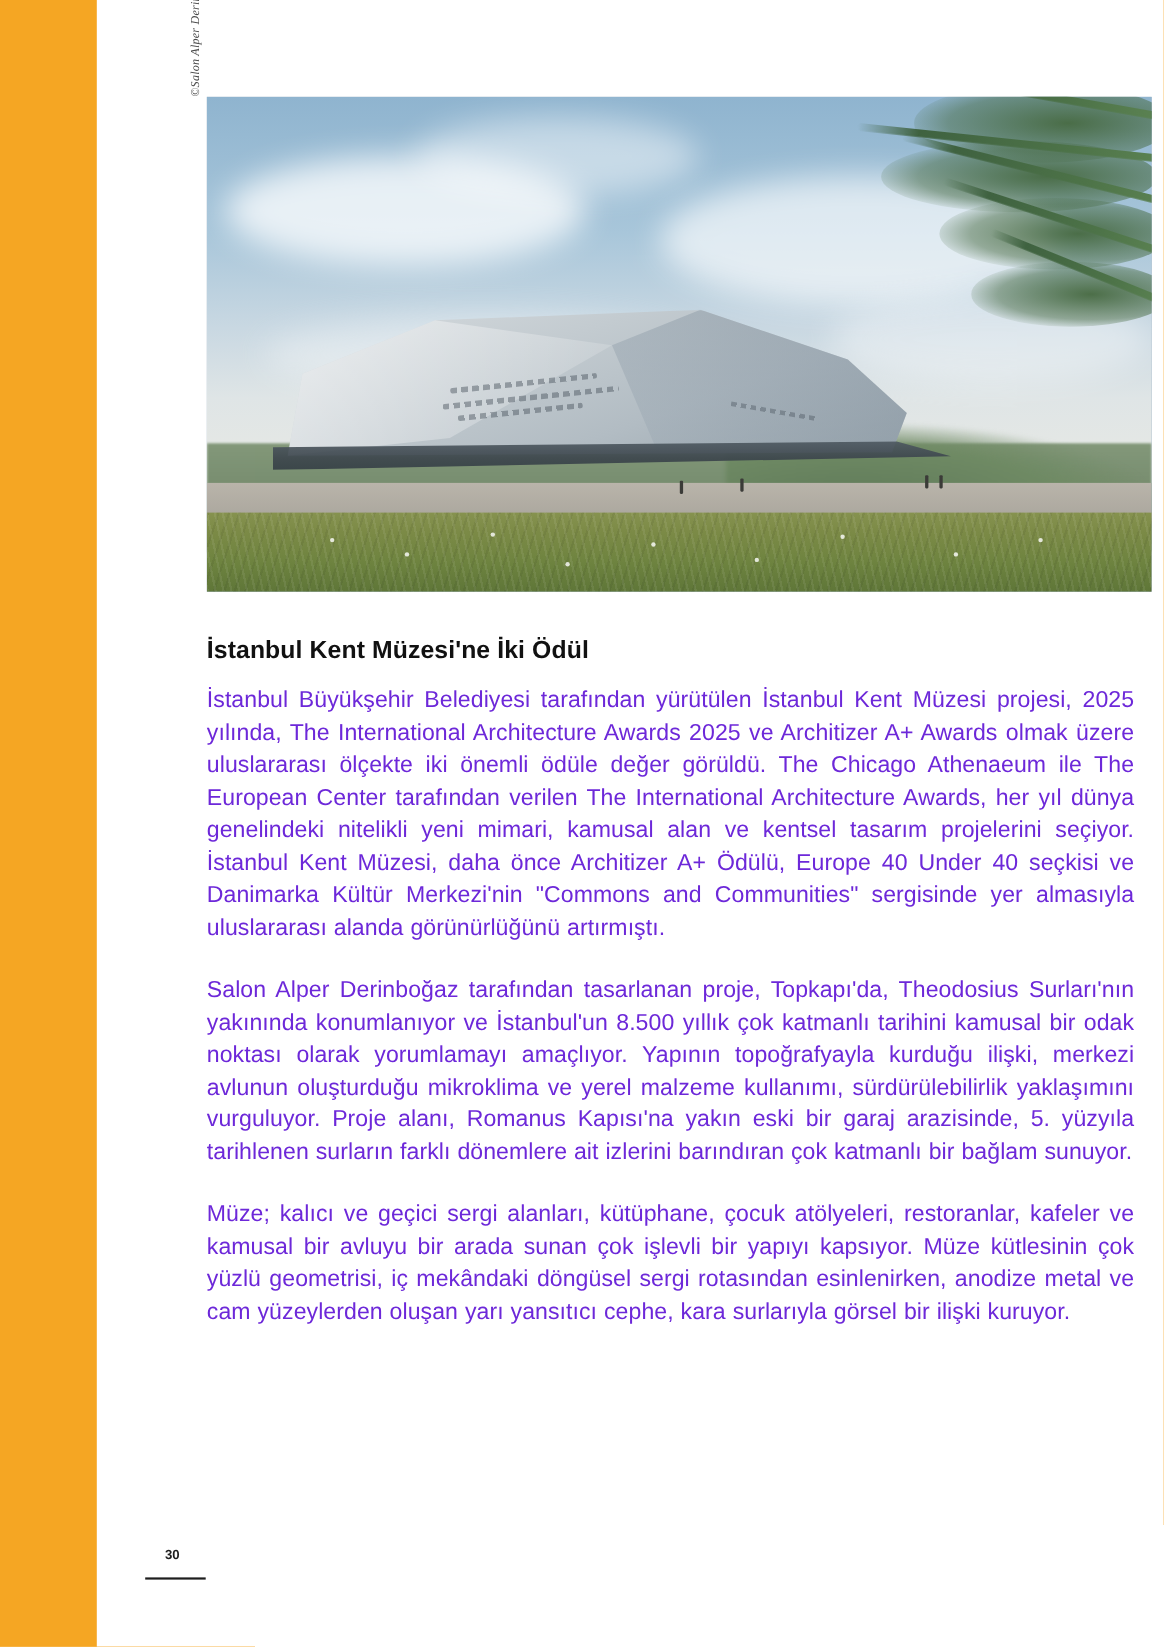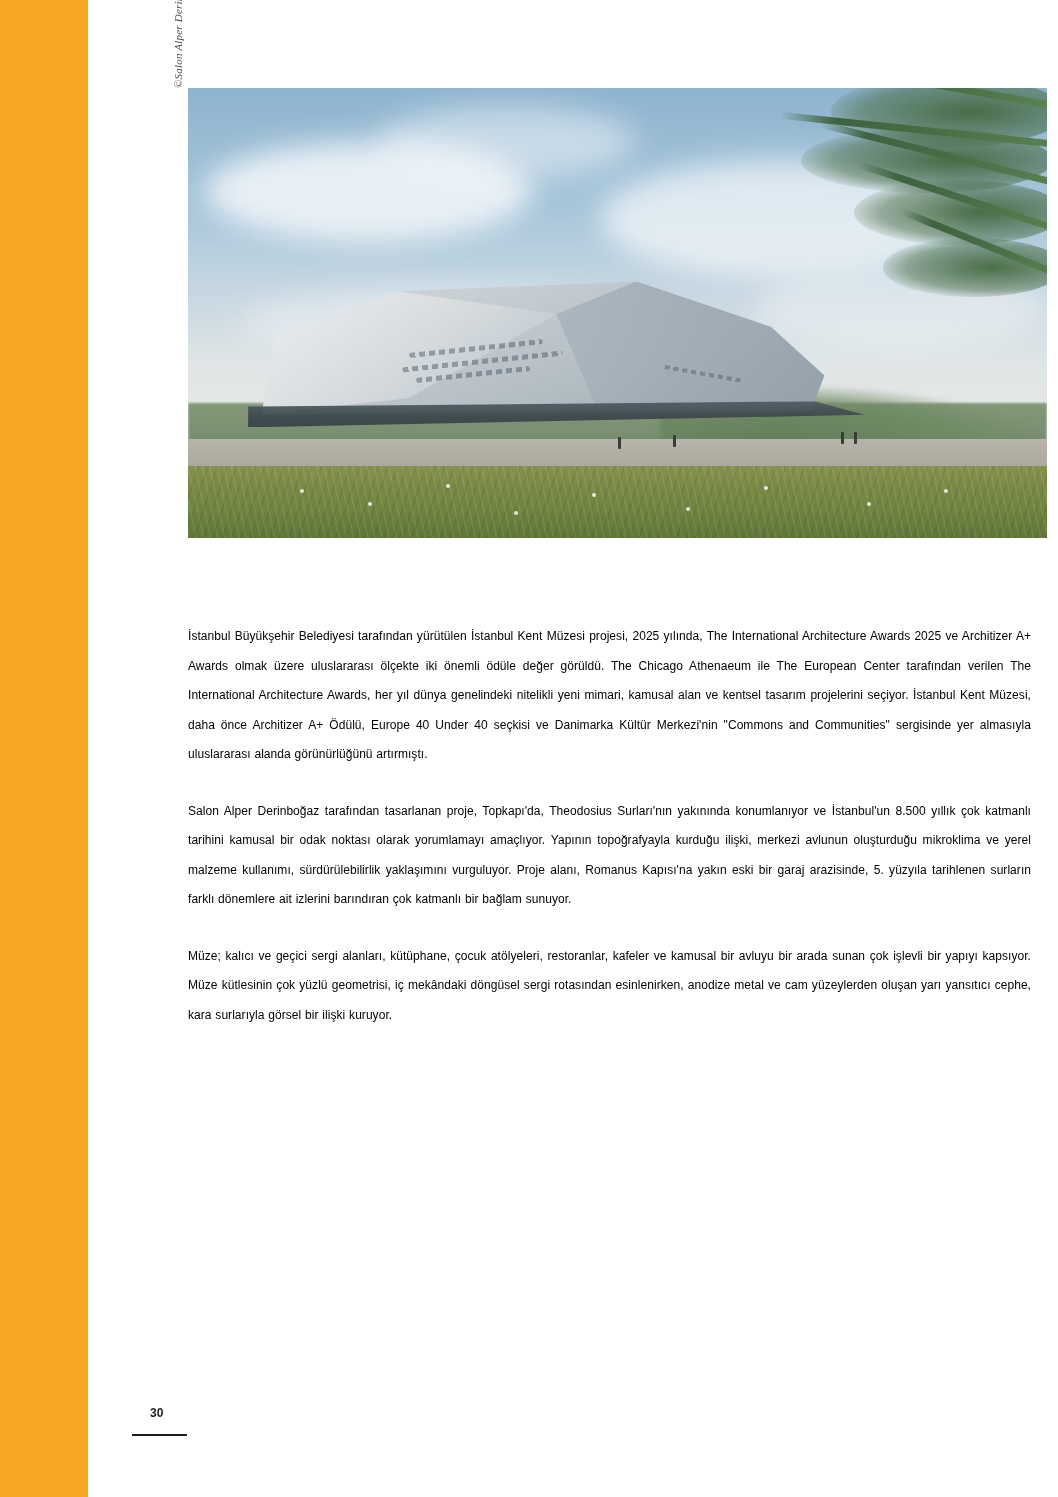--- a/index.html
+++ b/index.html
@@ -212,23 +212,23 @@
     color: #111111;
     letter-spacing: .1px;
   }
   .body-col {
     position: absolute;
     left: 100px;
     top: 622px;
     width: 859px;
   }
   .para {
-    font-size: 12px;
+    font-size: 21px;
     line-height: 29.5px;
-    color: #000000;
+    color: #6d28d9;
     text-align: justify;
     margin: 0 16px 27px 0;
     letter-spacing: .05px;
     word-spacing: .4px;
   }
   .page-number {
     position: absolute;
     left: 62px;
     top: 1406px;
     font-size: 12px;
@@ -301,20 +301,21 @@
           <div class="branch" style="left:2%;  top:22%; width:96%; transform: rotate(6deg);"></div>
           <div class="branch" style="left:14%; top:34%; width:84%; transform: rotate(14deg);"></div>
           <div class="branch" style="left:26%; top:48%; width:72%; transform: rotate(18deg);"></div>
           <div class="branch" style="left:40%; top:62%; width:58%; transform: rotate(22deg);"></div>
         </div>
       </div>
     </div>
 
     <div class="credit">©Salon Alper Derinboğaz</div>
 
+    <h1 class="article-title">İstanbul Kent Müzesi'ne İki Ödül</h1>
 
     <div class="body-col">
       <p class="para">İstanbul Büyükşehir Belediyesi tarafından yürütülen İstanbul Kent Müzesi projesi, 2025 yılında, The International Architecture Awards 2025 ve Architizer A+ Awards olmak üzere uluslararası ölçekte iki önemli ödüle değer görüldü. The Chicago Athenaeum ile The European Center tarafından verilen The International Architecture Awards, her yıl dünya genelindeki nitelikli yeni mimari, kamusal alan ve kentsel tasarım projelerini seçiyor. İstanbul Kent Müzesi, daha önce Architizer A+ Ödülü, Europe 40 Under 40 seçkisi ve Danimarka Kültür Merkezi'nin "Commons and Communities" sergisinde yer almasıyla uluslararası alanda görünürlüğünü artırmıştı.</p>
       <p class="para">Salon Alper Derinboğaz tarafından tasarlanan proje, Topkapı'da, Theodosius Surları'nın yakınında konumlanıyor ve İstanbul'un 8.500 yıllık çok katmanlı tarihini kamusal bir odak noktası olarak yorumlamayı amaçlıyor. Yapının topoğrafyayla kurduğu ilişki, merkezi avlunun oluşturduğu mikroklima ve yerel malzeme kullanımı, sürdürülebilirlik yaklaşımını vurguluyor. Proje alanı, Romanus Kapısı'na yakın eski bir garaj arazisinde, 5. yüzyıla tarihlenen surların farklı dönemlere ait izlerini barındıran çok katmanlı bir bağlam sunuyor.</p>
       <p class="para">Müze; kalıcı ve geçici sergi alanları, kütüphane, çocuk atölyeleri, restoranlar, kafeler ve kamusal bir avluyu bir arada sunan çok işlevli bir yapıyı kapsıyor. Müze kütlesinin çok yüzlü geometrisi, iç mekândaki döngüsel sergi rotasından esinlenirken, anodize metal ve cam yüzeylerden oluşan yarı yansıtıcı cephe, kara surlarıyla görsel bir ilişki kuruyor.</p>
     </div>
 
     <div class="page-rule"></div>
     <div class="page-number">30</div>
   </div>

